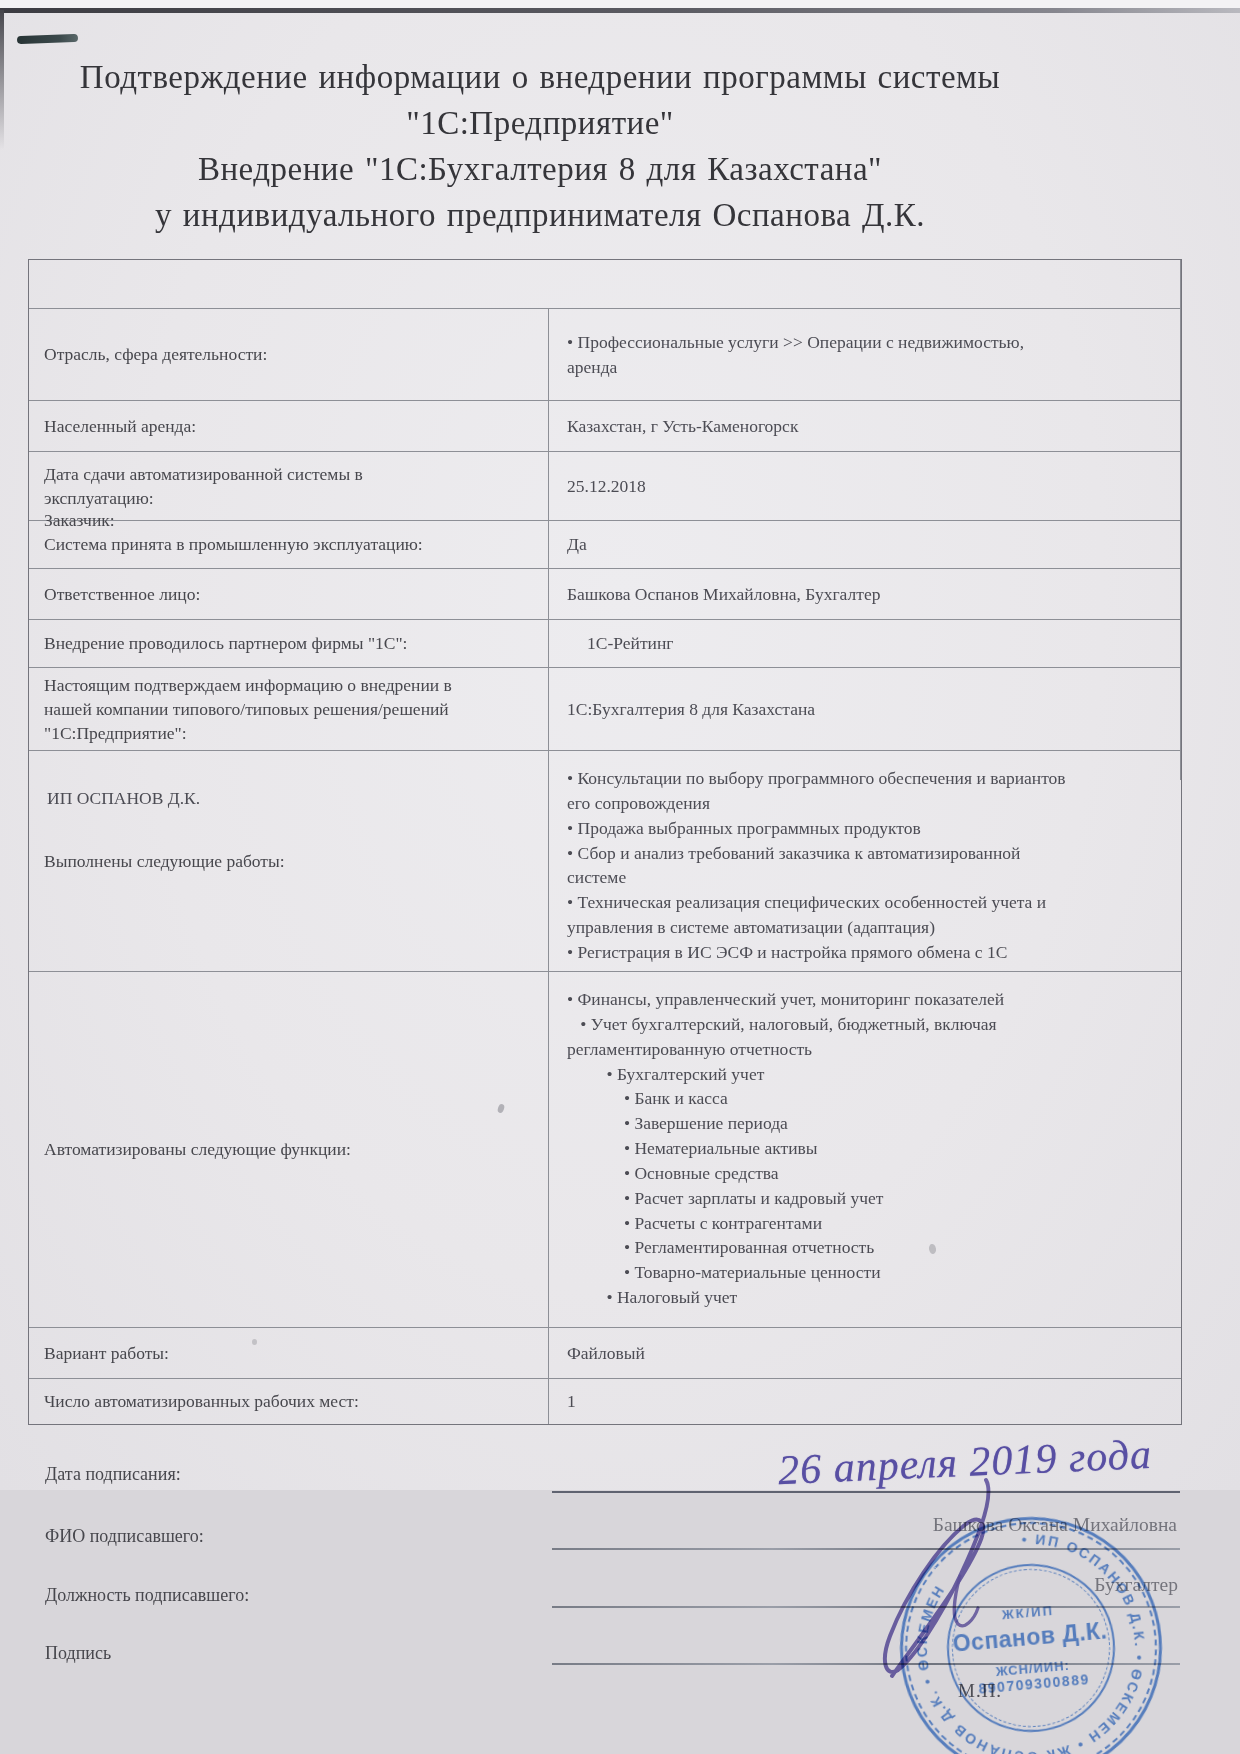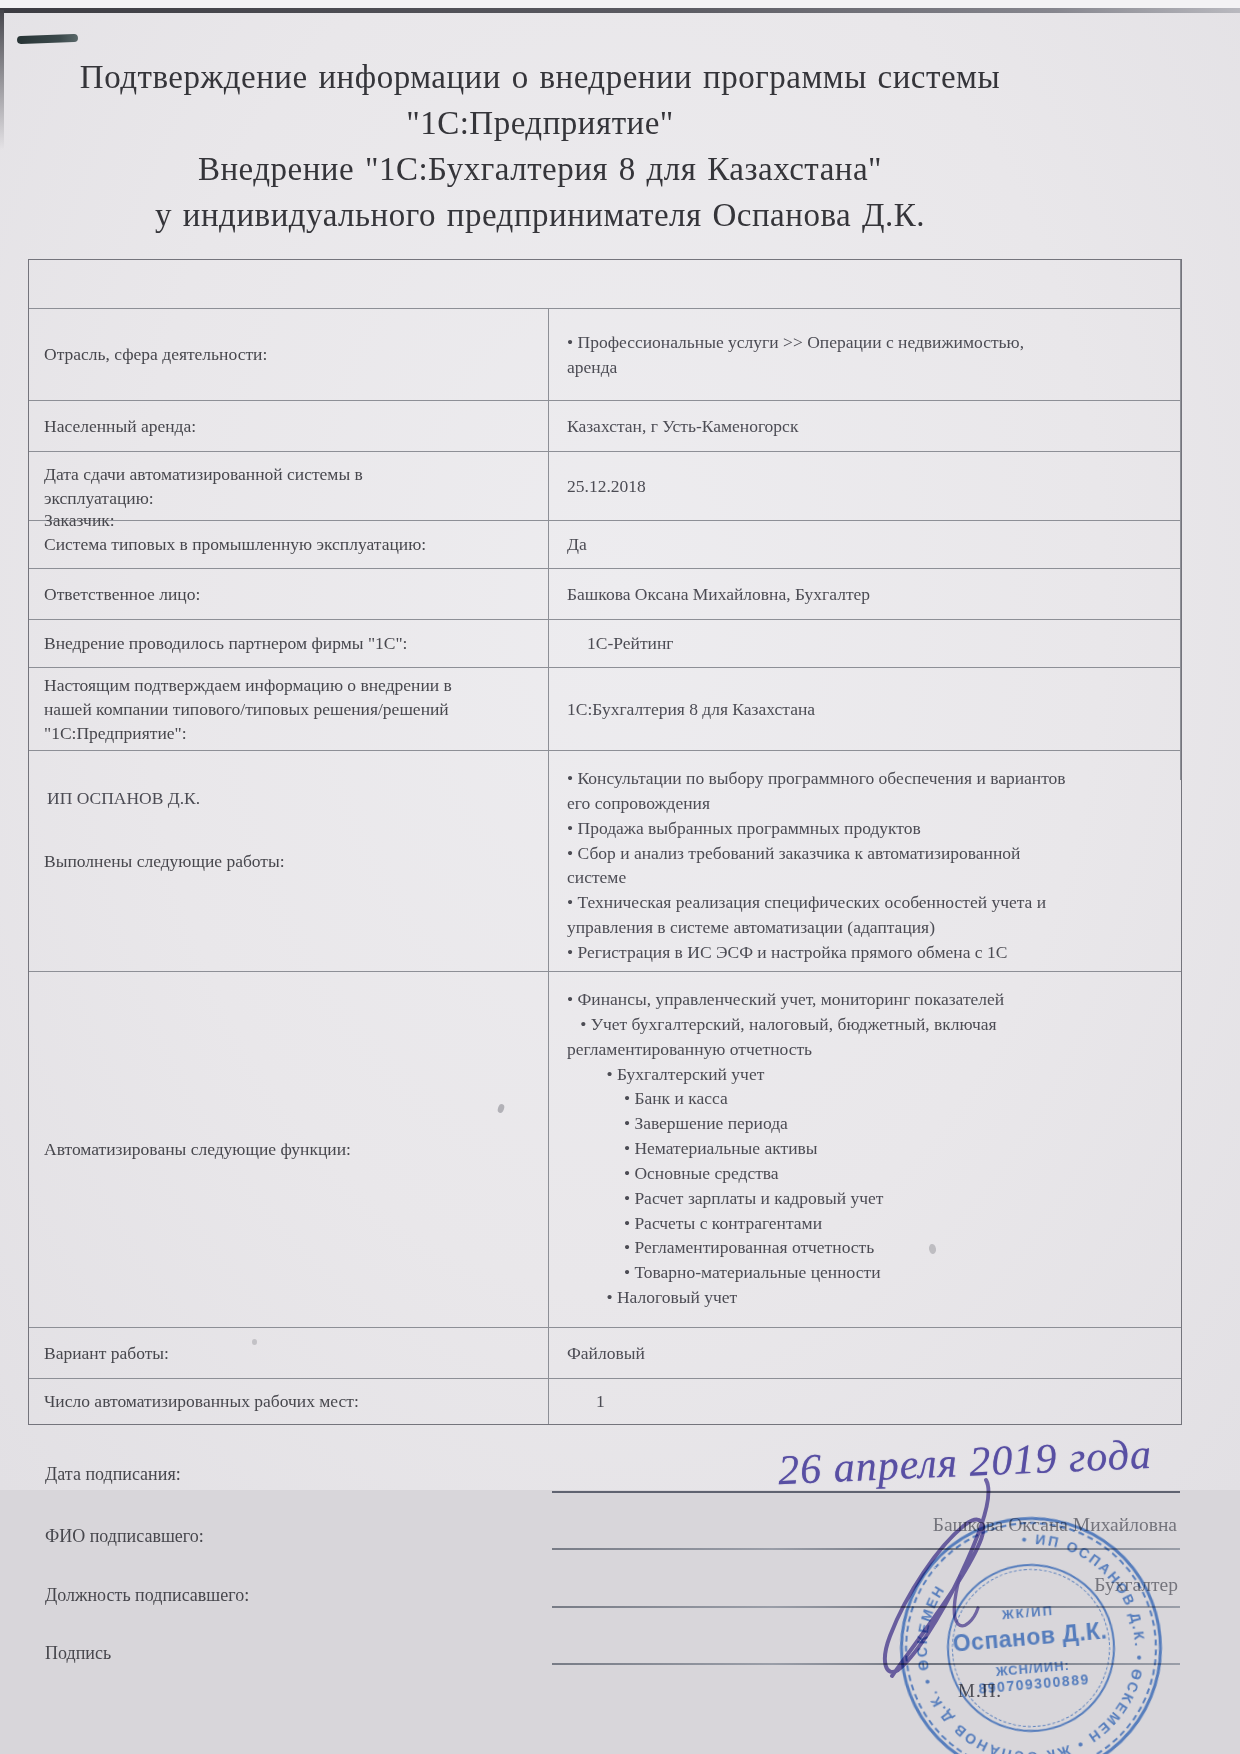--- a/index.html
+++ b/index.html
@@ -33,21 +33,21 @@
   
   .info-table{position:absolute;left:28px;top:259px;width:1154px;
               border:1.5px solid #74747c;box-sizing:border-box;}
   .trow{display:flex;box-sizing:border-box;border-top:1px solid var(--border);}
   .trow:first-child{border-top:none;}
   .trow:nth-child(1){height:48px;flex-direction:column;}  .trow:nth-child(2){height:92px;}
   .trow:nth-child(3){height:51px;}  .trow:nth-child(4){height:69px;}
   .trow:nth-child(5){height:48px;}  .trow:nth-child(6){height:51px;}
   .trow:nth-child(7){height:48px;gap:20px;}  .trow:nth-child(8){height:83px;}
   .trow:nth-child(9){height:221px;} .trow:nth-child(10){height:356px;}
-  .trow:nth-child(11){height:51px;} .trow:nth-child(12){height:46px;gap:29px;}
+  .trow:nth-child(11){height:51px;} .trow:nth-child(12){height:46px;}
   .tlabel{flex:0 0 520px;box-sizing:border-box;border-right:1px solid var(--border);
           display:flex;align-items:center;padding:6px 24px 6px 15px;
           color:var(--text);font-size:17.5px;line-height:1.38;white-space:pre-wrap;}
   .tvalue{flex:1;display:flex;align-items:center;padding:6px 10px 6px 18px;
           color:#4c4c54;font-size:17.5px;line-height:1.42;white-space:pre-wrap;box-sizing:border-box;}
   .trow.topval .tvalue{align-items:flex-start;padding-top:15px;}
 
   
   .sig-label{position:absolute;left:45px;color:var(--text);font-size:18px;}
   .lbl-date{top:1464px;} .lbl-fio{top:1526px;} .lbl-pos{top:1585px;} .lbl-sig{top:1643px;}
@@ -114,26 +114,26 @@
     <div class="trow">
       <div class="tlabel">Населенный аренда:</div>
       <div class="tvalue">Казахстан, г Усть-Каменогорск</div>
     </div>
     <div class="trow">
       <div class="tlabel">Дата сдачи автоматизированной системы в
 эксплуатацию:</div>
       <div class="tvalue">25.12.2018</div>
     </div>
     <div class="trow">
-      <div class="tlabel">Система типовых в промышленную эксплуатацию:</div>
+      <div class="tlabel">Система принята в промышленную эксплуатацию:</div>
       <div class="tvalue">Да</div>
     </div>
     <div class="trow">
       <div class="tlabel">Ответственное лицо:</div>
-      <div class="tvalue">Башкова Оксана Михайловна, Бухгалтер</div>
+      <div class="tvalue">Башкова Оспанов Михайловна, Бухгалтер</div>
     </div>
     <div class="trow">
       <div class="tlabel">Внедрение проводилось партнером фирмы "1С":</div>
       <div class="tvalue">1С-Рейтинг</div>
     </div>
     <div class="trow">
       <div class="tlabel">Настоящим подтверждаем информацию о внедрении в
 нашей компании типового/типовых решения/решений
 "1С:Предприятие":</div>
       <div class="tvalue">1С:Бухгалтерия 8 для Казахстана</div>

